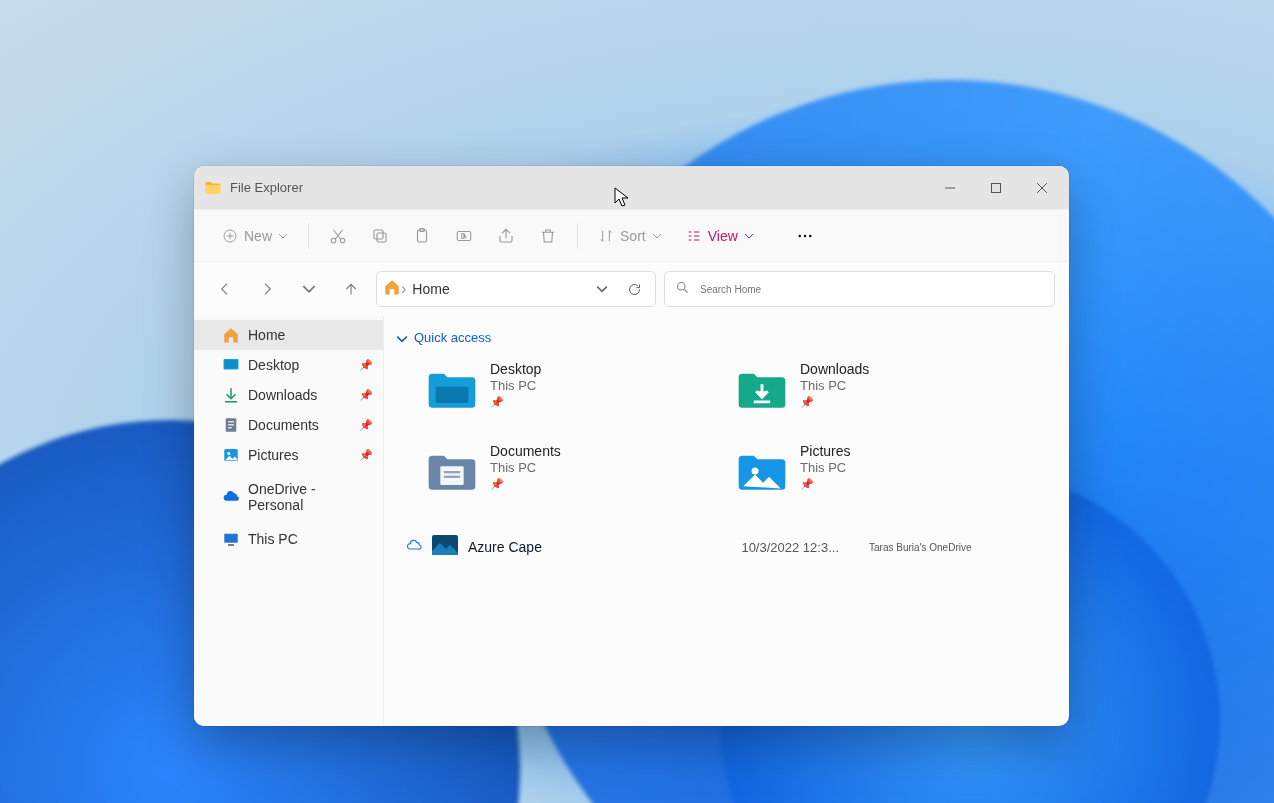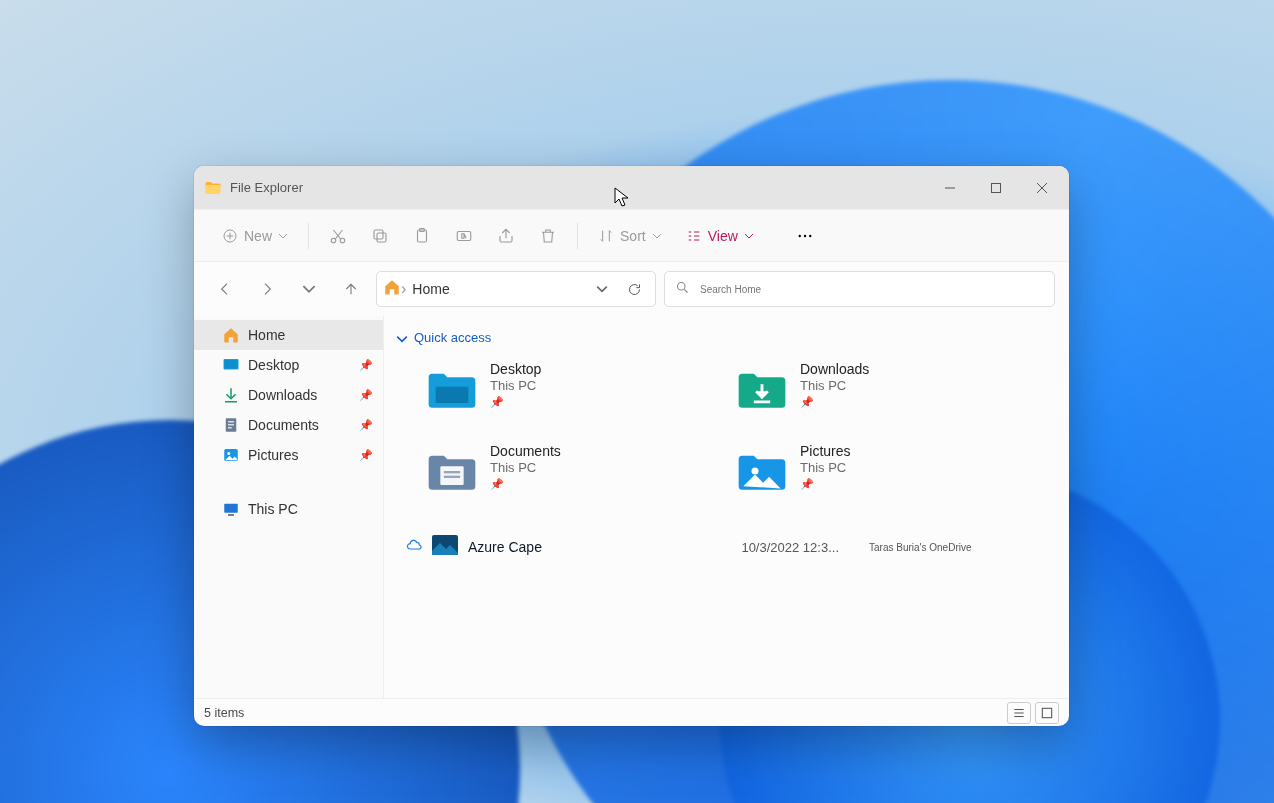--- a/index.html
+++ b/index.html
@@ -318,20 +318,28 @@
             <svg width="18" height="18" viewBox="0 0 24 24">
               <rect x="3" y="4" width="18" height="16" rx="2" fill="#1795e6"></rect>
               <circle cx="9" cy="10" r="2" fill="#fff"></circle>
               <path d="M4 19l6-6 4 4 3-3 3 3v2z" fill="#fff"></path>
             </svg>
           </span>
         <span>Pictures</span>
         <span class="pin">📌</span>
       </div>
       <div class="sgap"></div>
+      <div class="sitem">
+        <span class="ic">
+            <svg width="18" height="18" viewBox="0 0 24 24">
+              <path fill="#0f6fde" d="M6 17a4 4 0 0 1 .4-8A5 5 0 0 1 16 7a4 4 0 0 1 4 4 3 3 0 0 1-1 6z"></path>
+            </svg>
+          </span>
+        <span>OneDrive - Personal</span>
+      </div>
       <div class="sgap"></div>
       <div class="sitem">
         <span class="ic">
             <svg width="18" height="18" viewBox="0 0 24 24">
               <rect x="3" y="5" width="18" height="12" rx="1" fill="#2076d2"></rect>
               <rect x="8" y="19" width="8" height="2" fill="#555"></rect>
             </svg>
           </span>
         <span>This PC</span>
       </div>
@@ -420,32 +428,17 @@
               <path d="M0 16l8-8 6 6 4-4 8 8v2H0z" fill="#1a7fb8"></path>
             </svg>
         </span>
         <span class="favname">Azure Cape</span>
         <span class="favdate">10/3/2022 12:3...</span>
         <span class="favloc">Taras Buria's OneDrive</span>
       </div>
     </div>
   </div>
 
-  <div class="status">
-    <span>5 items</span>
-    <div class="rbtns">
-      <div class="vbtn">
-        <svg width="14" height="14" viewBox="0 0 24 24" fill="none" stroke="currentColor" stroke-width="1.8">
-            <path d="M4 6h16M4 12h16M4 18h16"></path>
-          </svg>
-      </div>
-      <div class="vbtn">
-        <svg width="14" height="14" viewBox="0 0 24 24" fill="none" stroke="currentColor" stroke-width="1.8">
-            <rect x="4" y="4" width="16" height="16"></rect>
-          </svg>
-      </div>
-    </div>
-  </div>
 </div>
 
 <svg class="cursor" width="16" height="20" viewBox="0 0 16 20">
   <path d="M1 1l0 15 4-4 3 7 3-1-3-7h6z" fill="#fff" stroke="#000" stroke-width="1"></path>
 </svg>
 
 </body></html>

